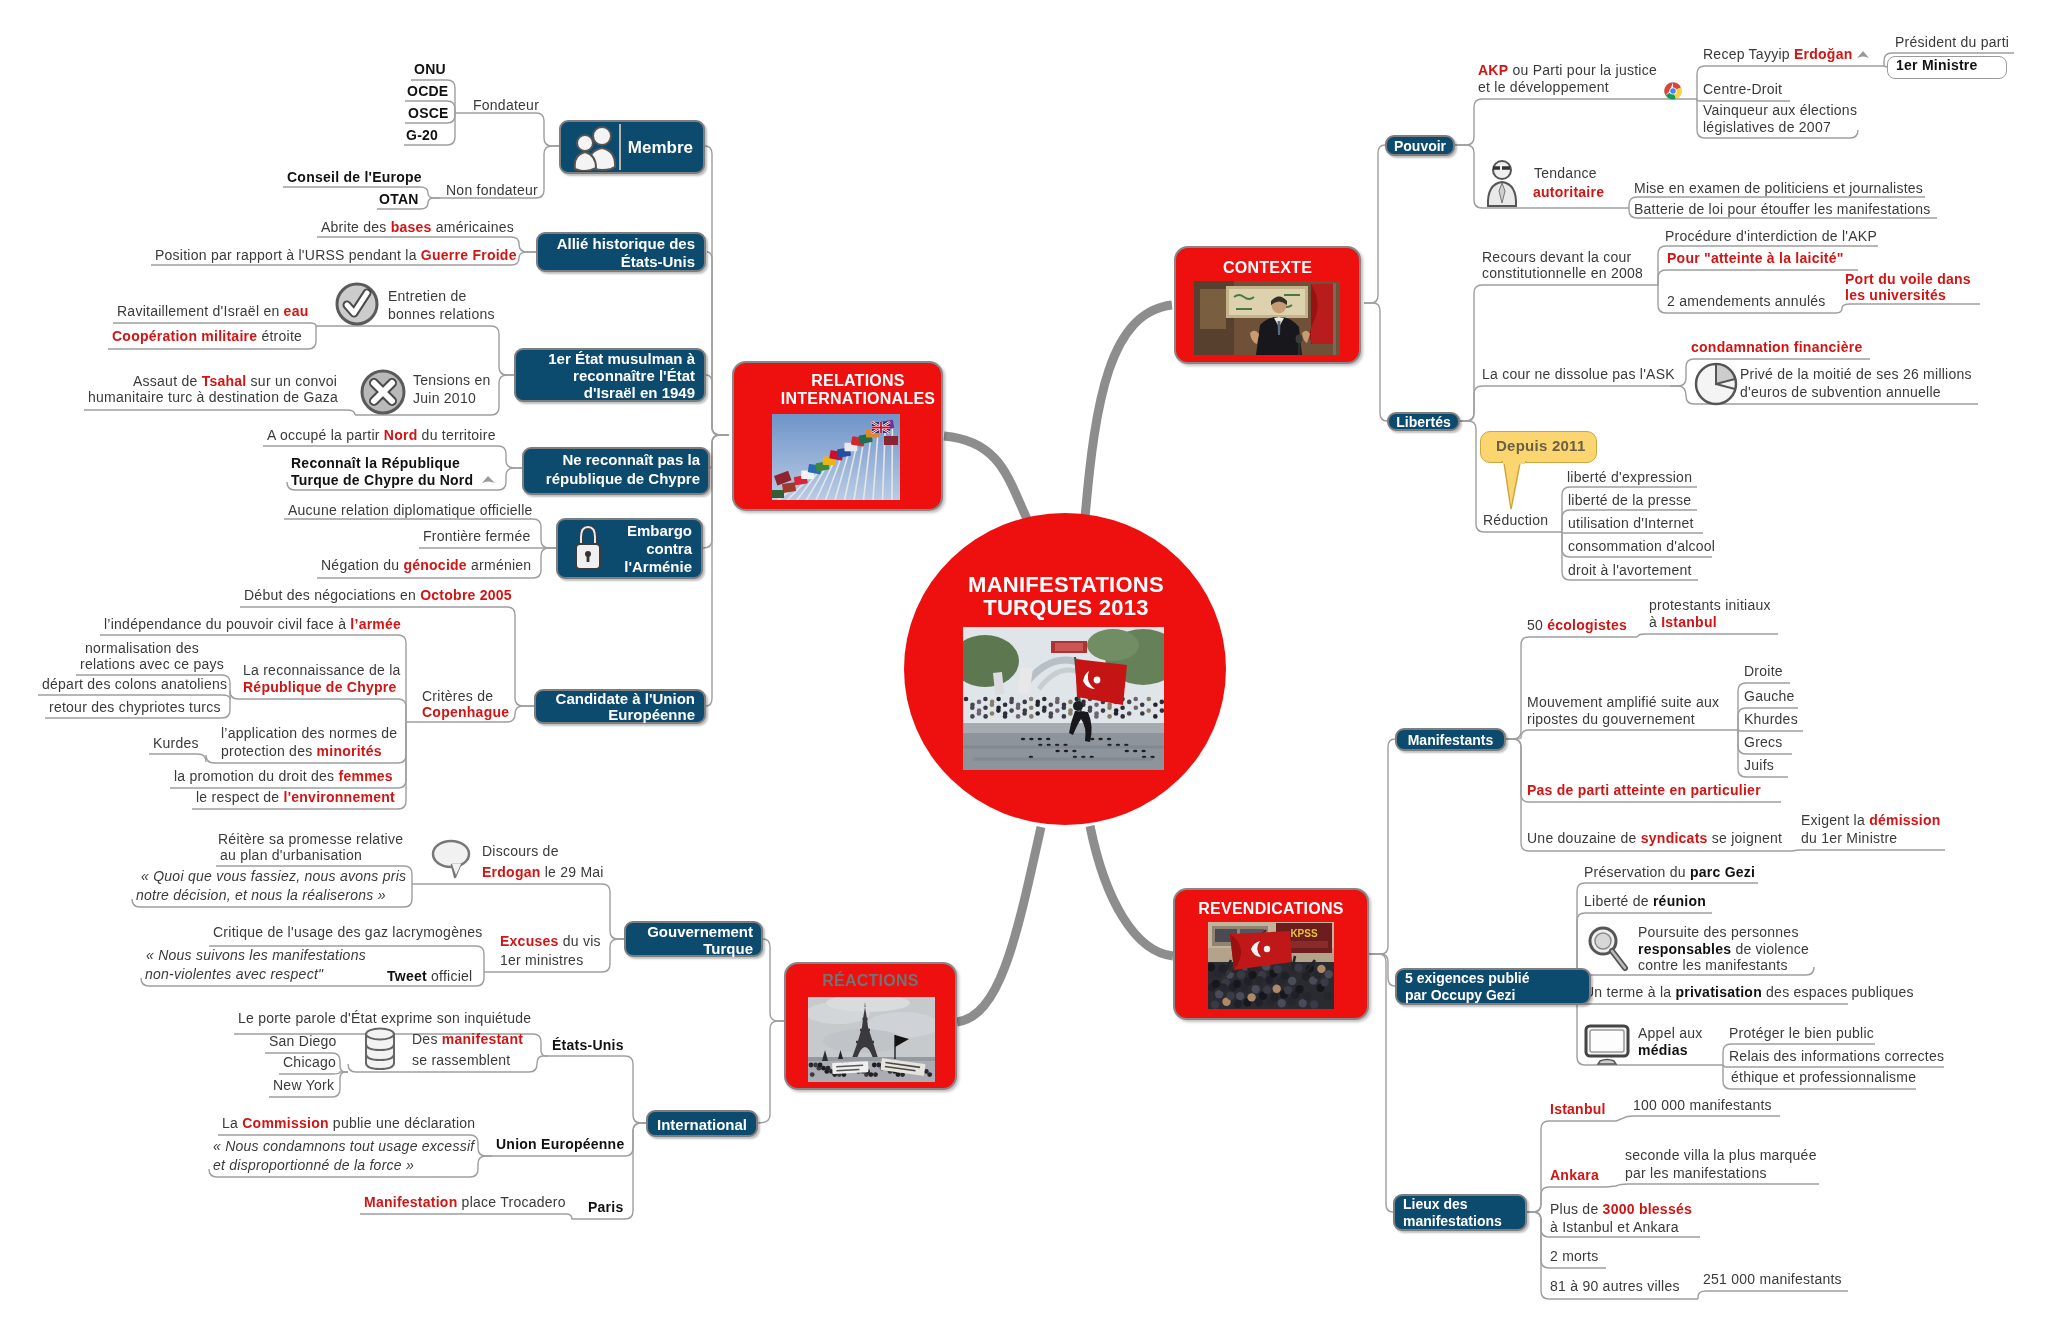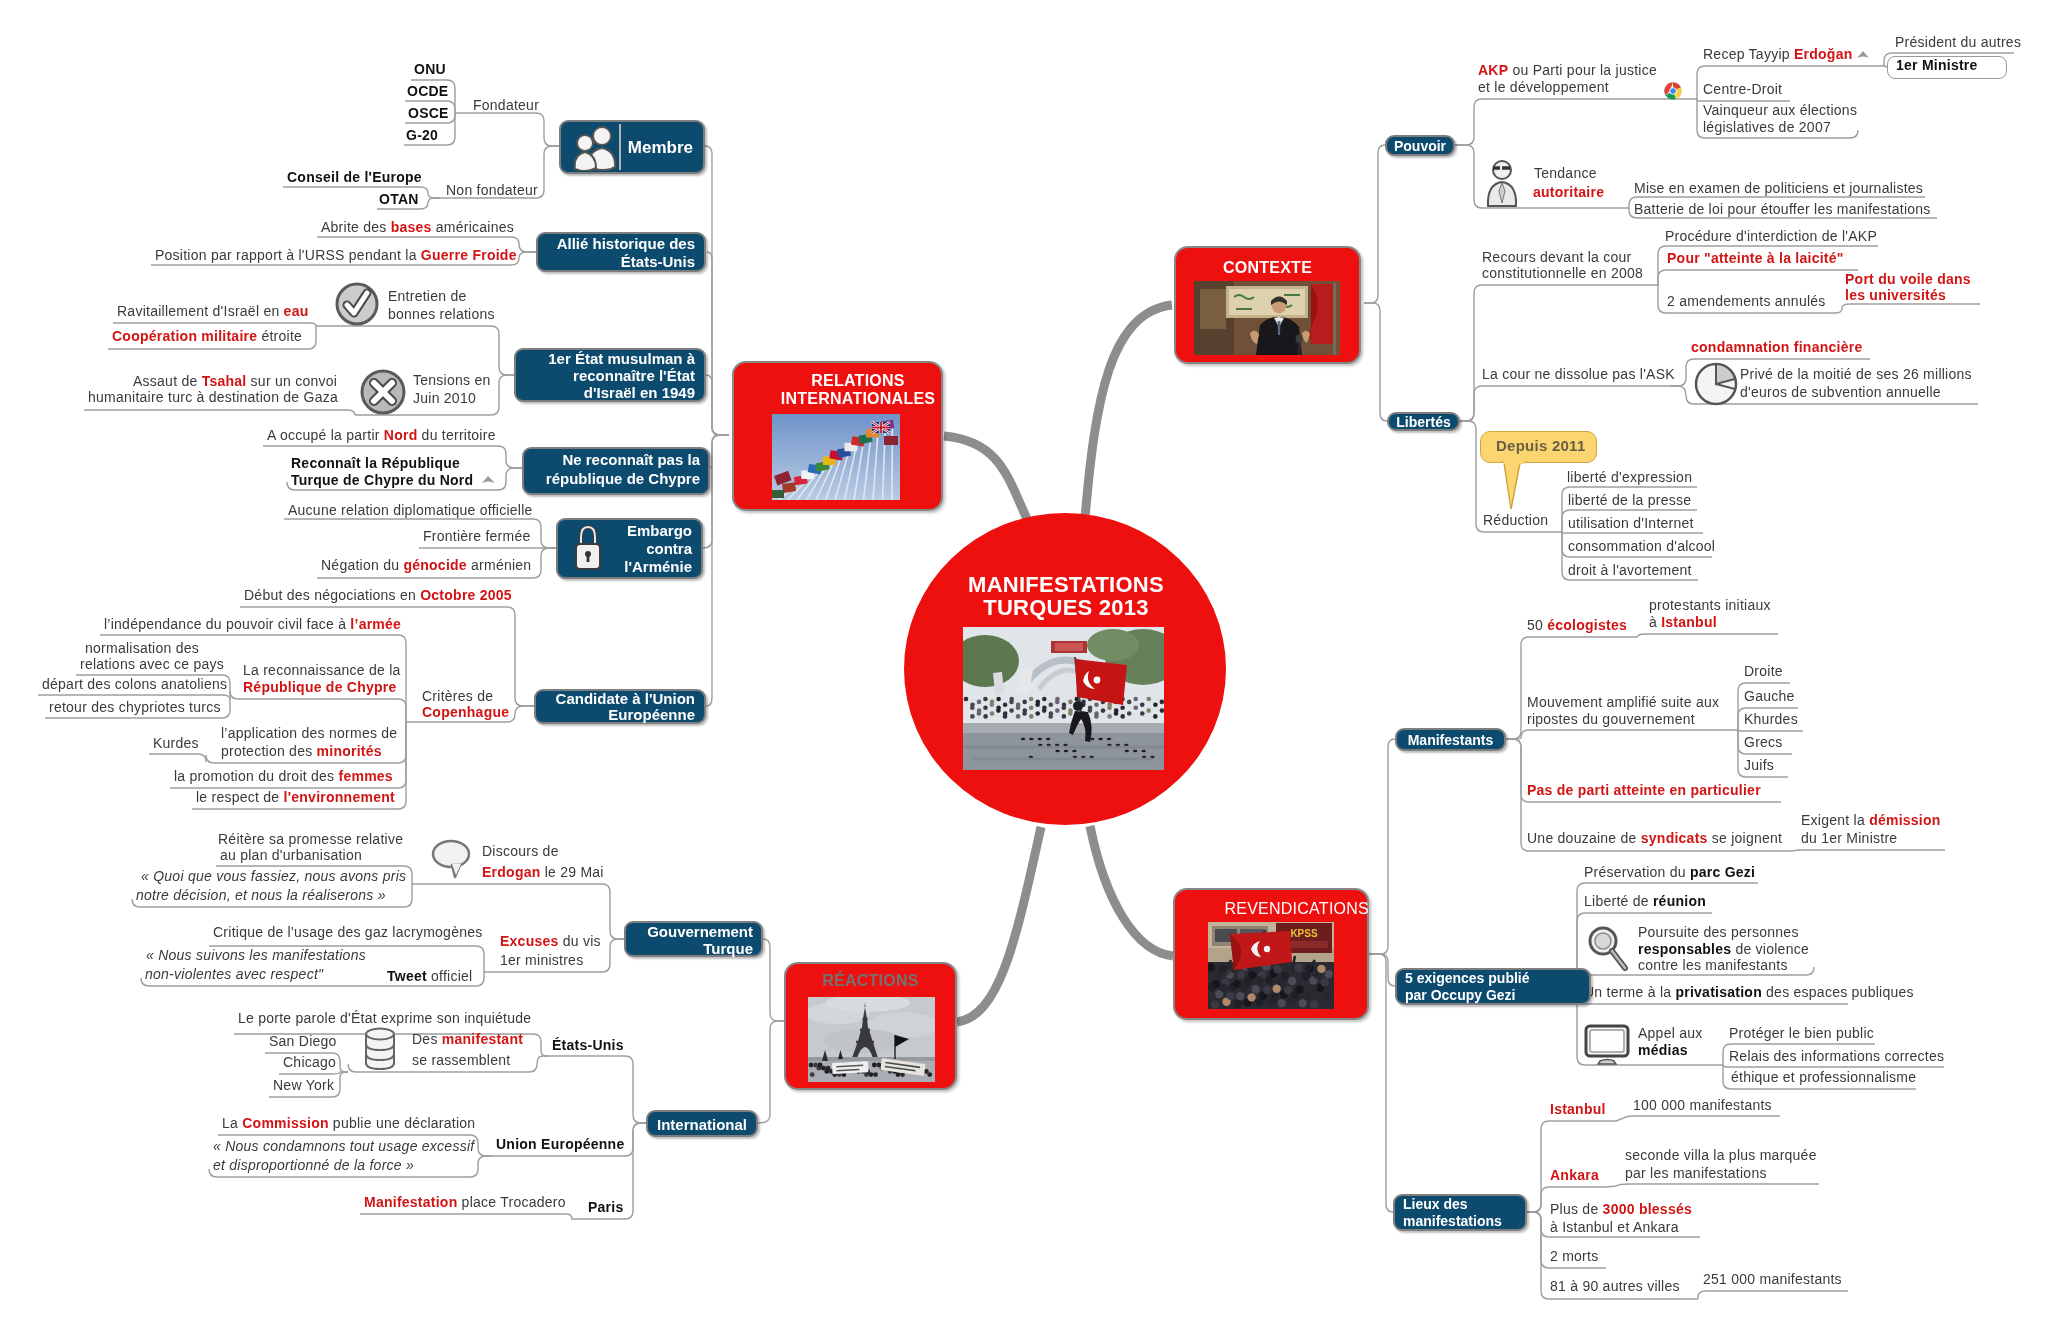--- a/index.html
+++ b/index.html
@@ -398,21 +398,21 @@
 <path d="M87 38 L87 62" stroke="#1d1d1d" stroke-width="1.4"></path>
 <path d="M87 38 L101 42 L87 50 Z" fill="#141414"></path>
 <rect x="24" y="66" width="36" height="11" rx="1" fill="#efefef" transform="rotate(-3 24 66)"></rect>
 <path d="M28 70 h27 m-27 4 h23" stroke="#555" stroke-width="1.5" transform="rotate(-3 24 66)"></path>
 <rect x="74" y="61" width="44" height="12" rx="1" fill="#e6e4dc" transform="rotate(8 74 61)"></rect>
 <path d="M78 65 h35 m-35 4 h31" stroke="#4a4a4a" stroke-width="1.6" transform="rotate(8 74 61)"></path>
 <path d="M30 62 l2.5 -9 l2.5 9 Z" fill="#23232a"></path>
 <path d="M14 64 l3 -11 l3 11 Z" fill="#2c2c33"></path>
     </svg>
 <div class="rb" style="left:1173px;top:888px;width:196px;height:132px;"></div>
-<div class="t" style="left:1173px;top:900px;width:196px;text-align:right;font-weight:normal;color:#fff;font-size:16px;line-height:18px;z-index:8">REVENDICATIONS</div>
+<div class="t" style="left:1173px;top:900px;width:196px;text-align:center;font-weight:bold;color:#fff;font-size:16px;line-height:18px;z-index:8">REVENDICATIONS</div>
 <svg class="ph" style="left:1208px;top:922px" width="126" height="87" viewBox="0 0 126 87">
       <rect width="126" height="87" fill="#b2a38a"></rect>
 <rect x="0" y="0" width="126" height="26" fill="#c2b49b"></rect>
 <rect x="68" y="1" width="56" height="30" fill="#6d1d1d"></rect>
 <text x="96" y="15" font-family="Liberation Sans" font-size="10" font-weight="bold" fill="#e8c23a" text-anchor="middle">KPSS</text>
 <rect x="72" y="19" width="48" height="7" fill="#8a2a2a"></rect>
 <rect x="4" y="4" width="56" height="20" fill="#8f8374"></rect>
 <rect x="7" y="7" width="22" height="13" fill="#4a4a50"></rect>
 <rect x="32" y="7" width="24" height="13" fill="#55555c"></rect>
 <rect x="0" y="40" width="126" height="47" fill="#2a2a31"></rect>
@@ -565,21 +565,21 @@
 <div class="t" style="left:552px;top:1037px"><b class="bk">États-Unis</b></div>
 <div class="t" style="left:222px;top:1115px">La <b class="rd">Commission</b> publie une déclaration</div>
 <div class="t" style="left:213px;top:1138px;font-style:italic">« Nous condamnons tout usage excessif</div>
 <div class="t" style="left:213px;top:1157px;font-style:italic">et disproportionné de la force »</div>
 <div class="t" style="left:496px;top:1136px"><b class="bk">Union Européenne</b></div>
 <div class="t" style="left:364px;top:1194px"><b class="rd">Manifestation</b> place Trocadero</div>
 <div class="t" style="left:588px;top:1199px"><b class="bk">Paris</b></div>
 <div class="t" style="left:1478px;top:62px"><b class="rd">AKP</b> ou Parti pour la justice</div>
 <div class="t" style="left:1478px;top:79px">et le développement</div>
 <div class="t" style="left:1703px;top:46px">Recep Tayyip <b class="rd">Erdoğan</b></div>
-<div class="t" style="left:1895px;top:34px">Président du autres</div>
+<div class="t" style="left:1895px;top:34px">Président du parti</div>
 <div class="t" style="left:1896px;top:57px"><b class="bk">1er Ministre</b></div>
 <div class="t" style="left:1703px;top:81px">Centre-Droit</div>
 <div class="t" style="left:1703px;top:102px">Vainqueur aux élections</div>
 <div class="t" style="left:1703px;top:119px">législatives de 2007</div>
 <div class="t" style="left:1534px;top:165px">Tendance</div>
 <div class="t" style="left:1533px;top:184px"><b class="rd">autoritaire</b></div>
 <div class="t" style="left:1634px;top:180px">Mise en examen de politiciens et journalistes</div>
 <div class="t" style="left:1634px;top:201px">Batterie de loi pour étouffer les manifestations</div>
 <div class="t" style="left:1482px;top:249px">Recours devant la cour</div>
 <div class="t" style="left:1482px;top:265px">constitutionnelle en 2008</div>

